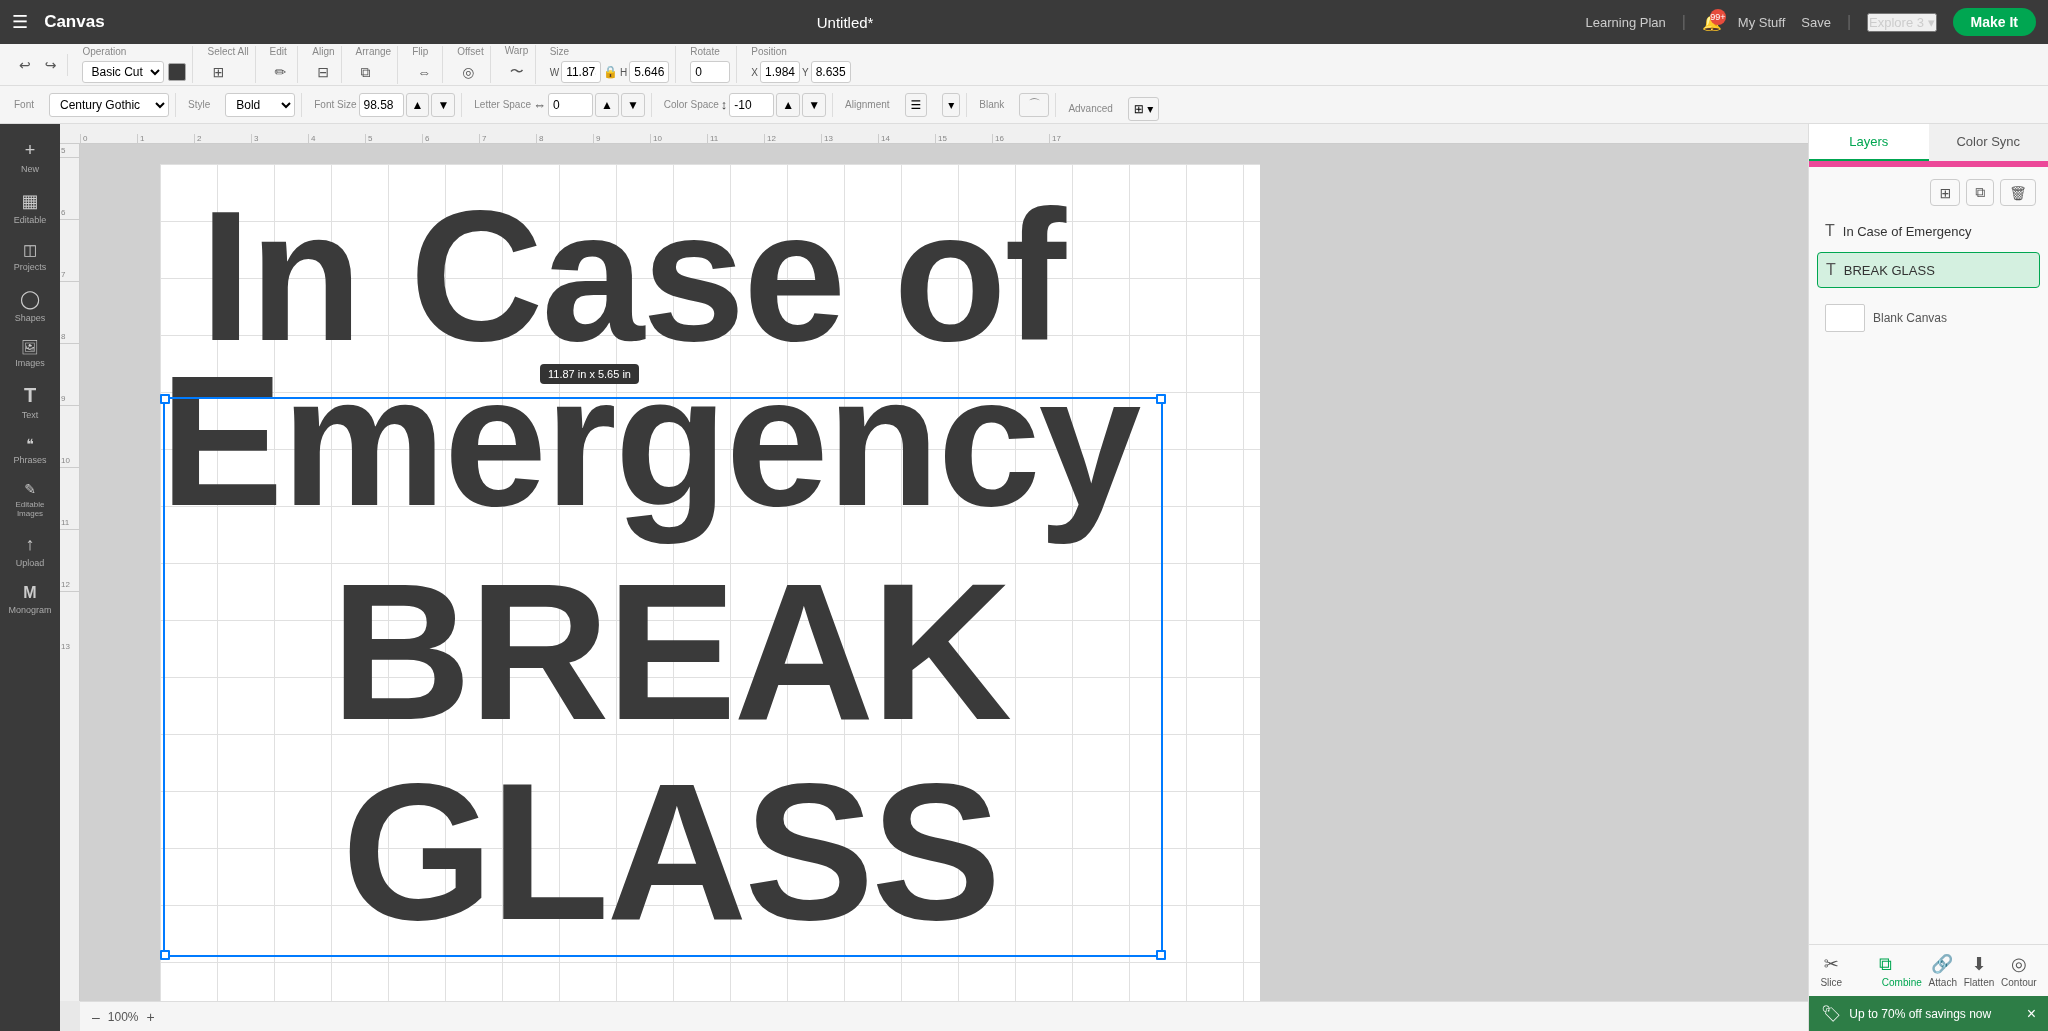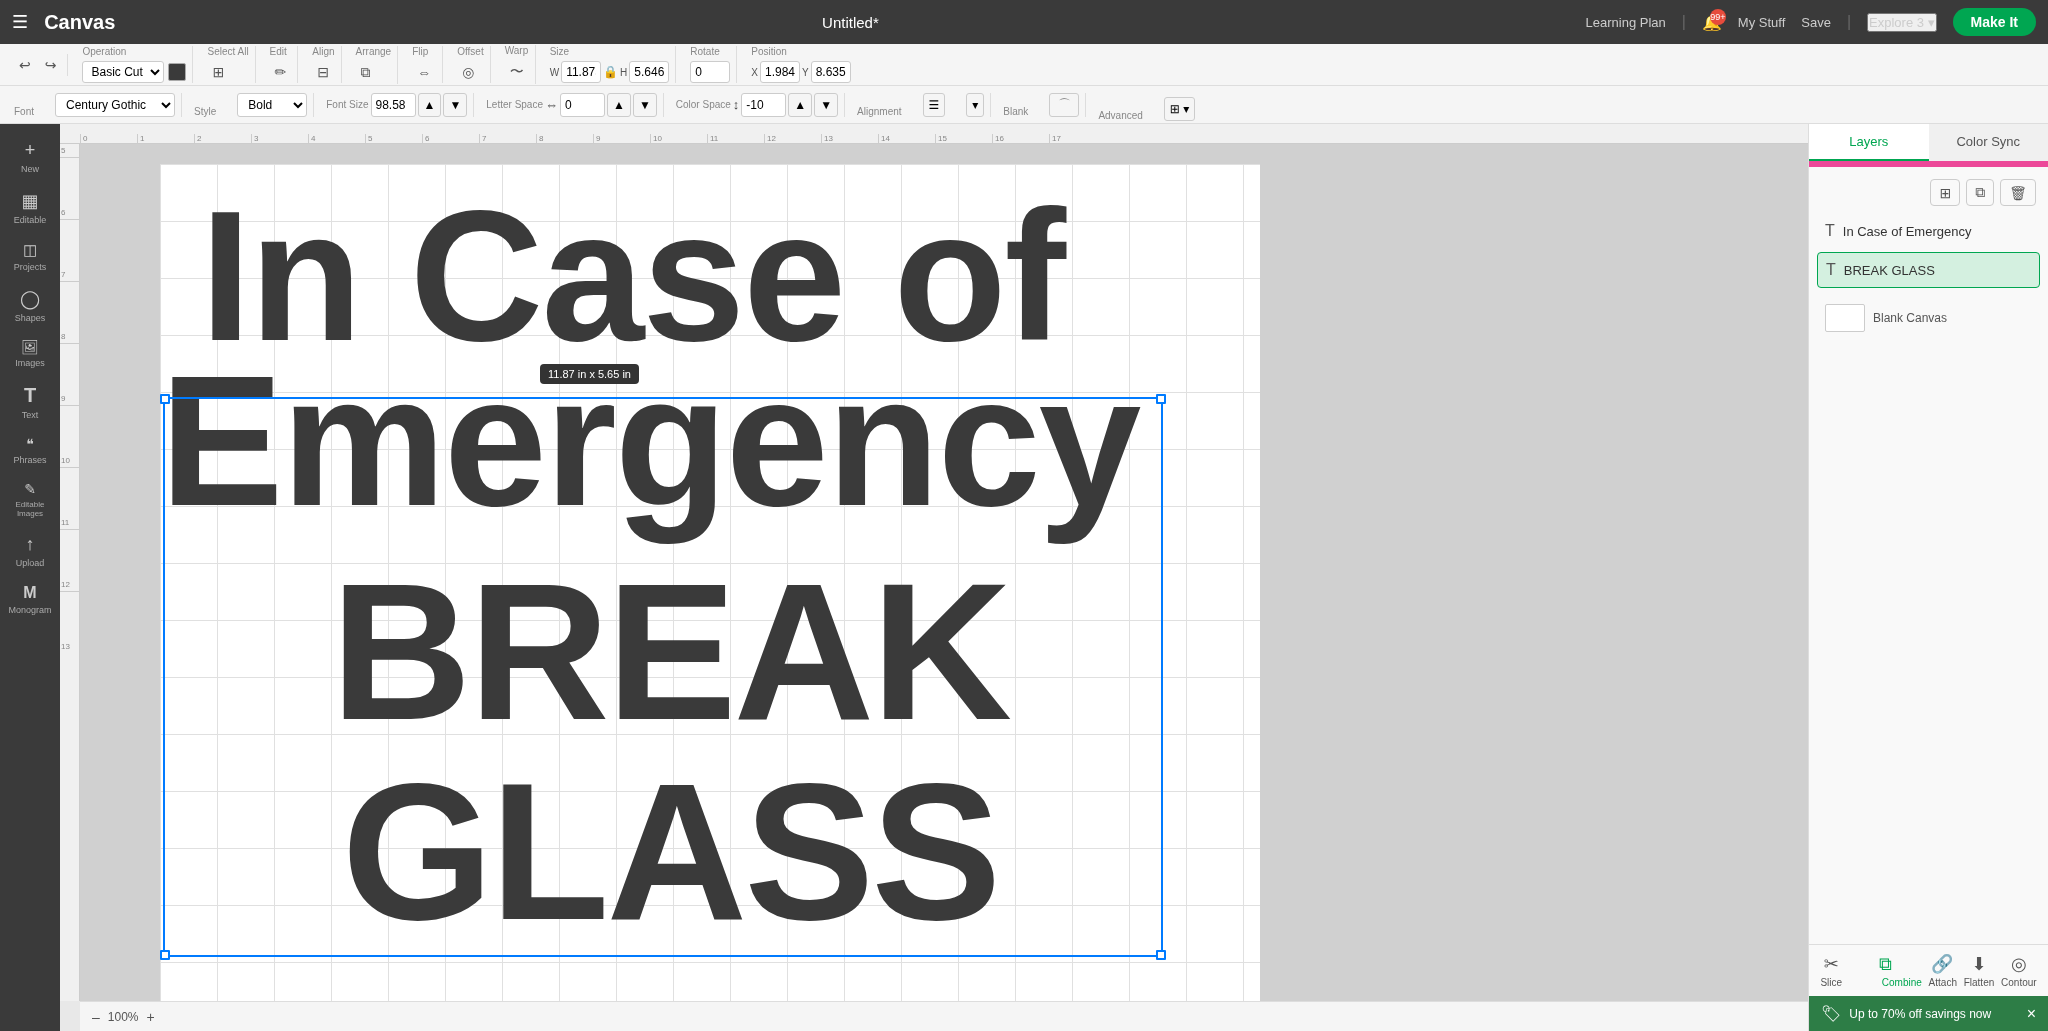--- a/index.html
+++ b/index.html
@@ -3,21 +3,21 @@
   <meta charset="utf-8">
   <style>
     * { box-sizing: border-box; margin: 0; padding: 0; }
     body { font-family: 'Arial', sans-serif; background: #2b2b2b; color: #333; overflow: hidden; width: 2048px; height: 1031px; }
 
     
     #topnav {
       display: flex; align-items: center; background: #3a3a3a; height: 44px; padding: 0 12px; gap: 16px;
     }
     #topnav .hamburger { color: #fff; font-size: 18px; cursor: pointer; }
-    #topnav .app-title { color: #fff; font-size: 20px; font-weight: 600; flex: 0 0 auto; }
+    #topnav .app-title { color: #fff; font-size: 17px; font-weight: 600; flex: 0 0 auto; }
     #topnav .doc-title { color: #fff; font-size: 15px; flex: 1; text-align: center; }
     #topnav .nav-right { display: flex; align-items: center; gap: 16px; }
     #topnav .learning-plan { color: #ccc; font-size: 13px; }
     #topnav .divider { color: #666; }
     #topnav .notif-btn { position: relative; background: none; border: none; cursor: pointer; }
     #topnav .notif-badge {
       position: absolute; top: -4px; right: -4px; background: #e74c3c; color: #fff;
       border-radius: 50%; width: 16px; height: 16px; font-size: 9px; display: flex; align-items: center; justify-content: center;
     }
     #topnav .my-stuff { color: #ccc; font-size: 13px; cursor: pointer; }
@@ -53,21 +53,21 @@
     }
     .tb-input-sm { width: 40px; }
     .tb-row { display: flex; align-items: center; gap: 2px; }
     .lock-icon { font-size: 12px; color: #aaa; }
 
     
     #font-toolbar {
       display: flex; align-items: center; background: #f5f5f5; border-bottom: 1px solid #ddd;
       height: 38px; padding: 0 8px; gap: 6px;
     }
-    .ft-group { display: flex; align-items: flex-end; gap: 21px; padding: 0 6px; border-right: 1px solid #ddd; }
+    .ft-group { display: flex; align-items: center; gap: 15px; padding: 0 6px; border-right: 1px solid #ddd; }
     .ft-group:last-child { border-right: none; margin-top: 8px; }
     .ft-label { font-size: 10px; color: #888; }
     .font-select { border: 1px solid #ccc; border-radius: 3px; background: #fff; font-size: 12px; padding: 2px 6px; height: 24px; min-width: 120px; cursor: pointer; }
     .style-select { border: 1px solid #ccc; border-radius: 3px; background: #fff; font-size: 12px; padding: 2px 6px; height: 24px; min-width: 70px; cursor: pointer; }
     .ft-input { border: 1px solid #ccc; border-radius: 3px; background: #fff; font-size: 12px; padding: 2px 4px; width: 50px; height: 24px; }
     .ft-spin { display: flex; align-items: center; gap: 2px; }
     .ft-spin input { width: 45px; }
     .align-btn { background: none; border: 1px solid #ccc; border-radius: 3px; font-size: 12px; padding: 2px 5px; cursor: pointer; height: 24px; }
     .curve-btn { background: none; border: 1px solid #ccc; border-radius: 3px; font-size: 12px; padding: 2px 8px; cursor: pointer; height: 24px; color: #777; }
     .adv-btn { background: none; border: 1px solid #ccc; border-radius: 3px; font-size: 12px; padding: 2px 5px; cursor: pointer; height: 24px; display: flex; align-items: center; gap: 2px; }

